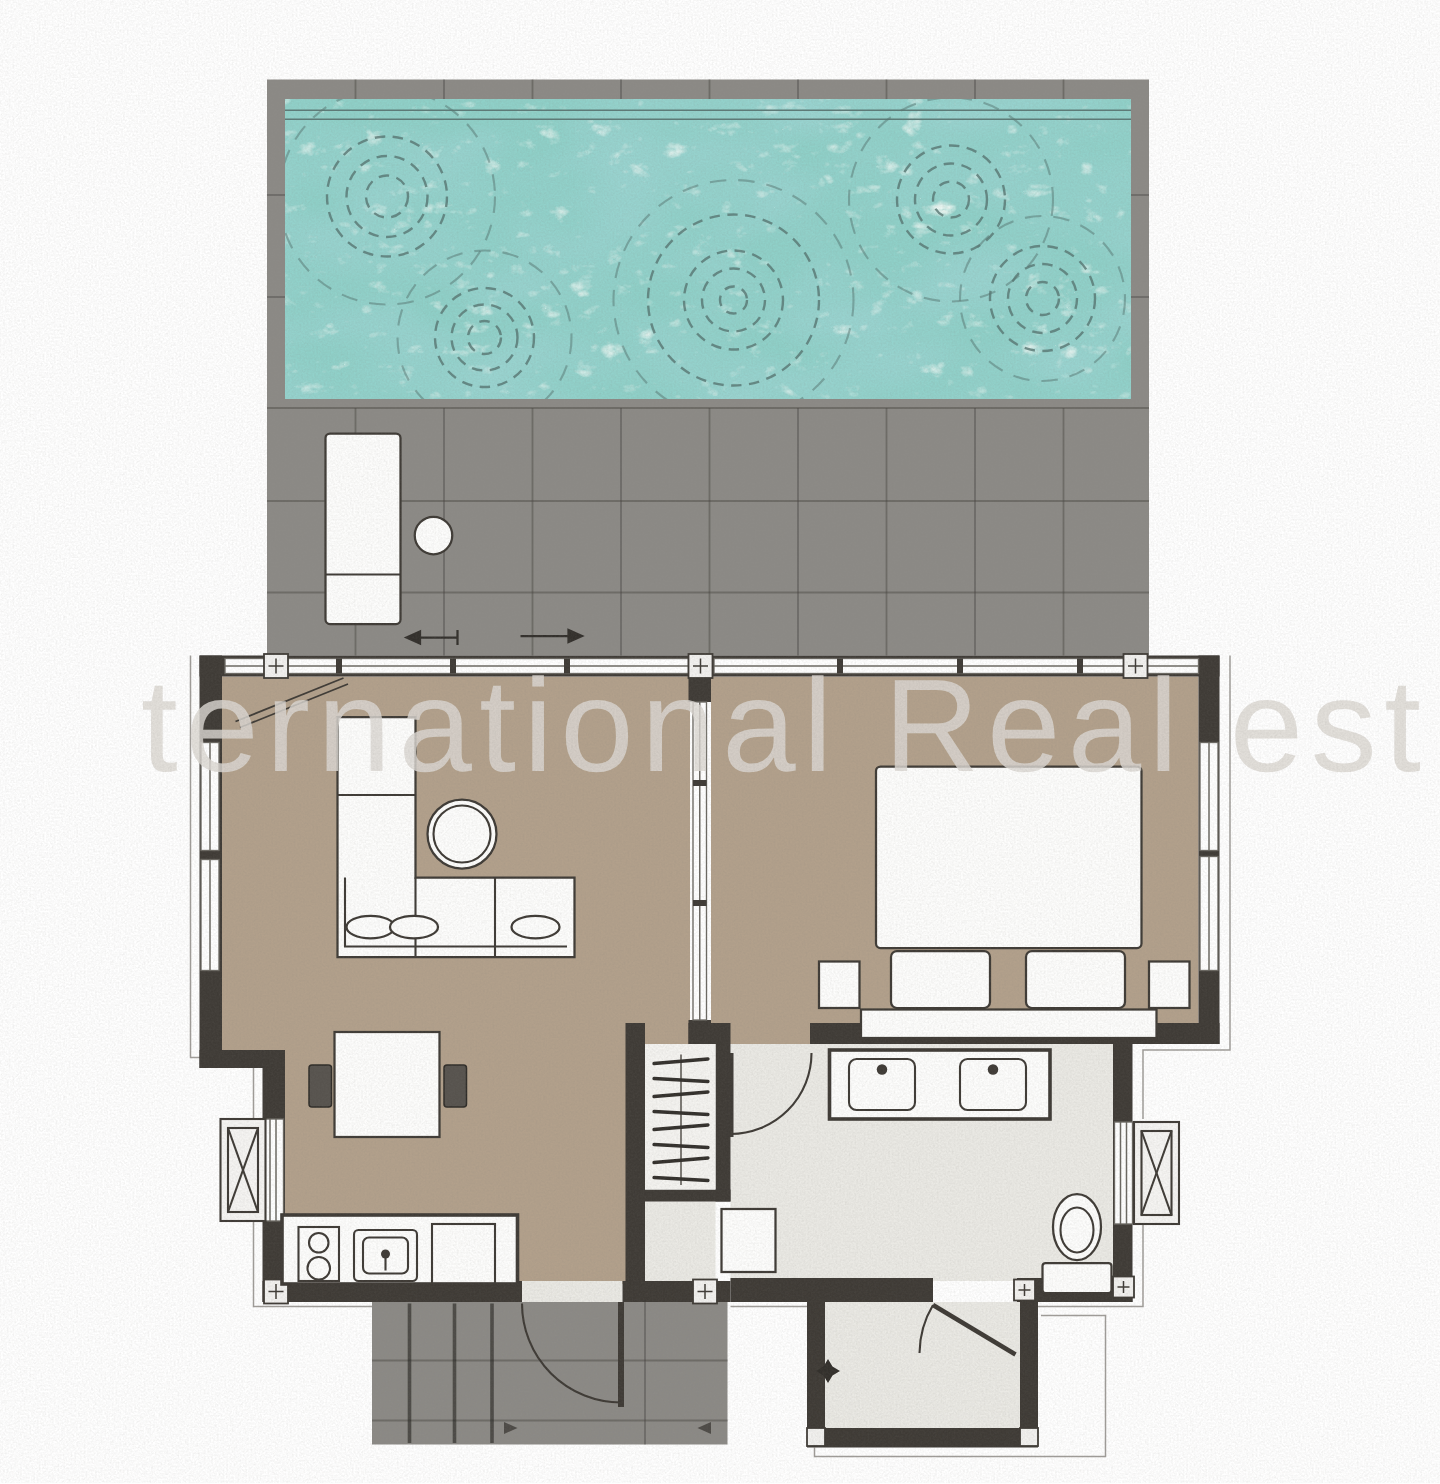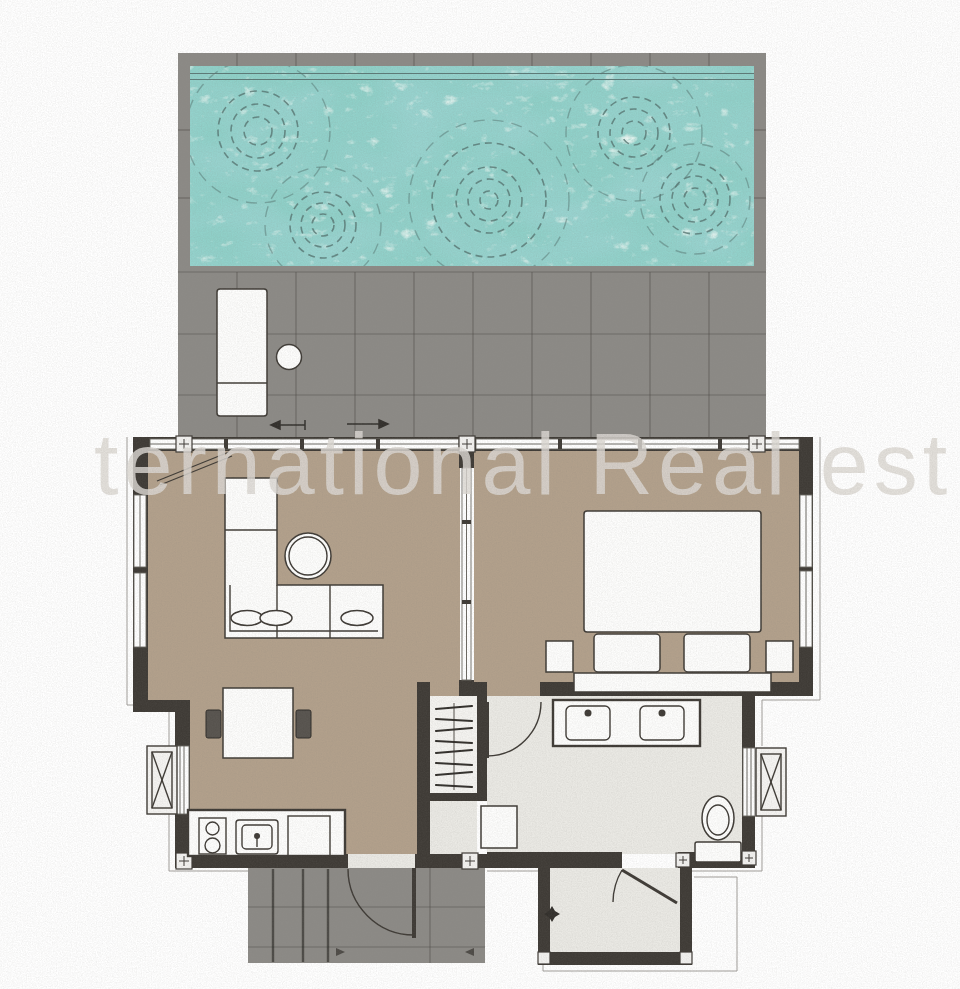--- a/index.html
+++ b/index.html
@@ -1,20 +1,20 @@
 <!DOCTYPE html>
 <html style="--page-bg: #ffffff; --water: #8fd0c8; --deck: #8c8a86; --grout: #464441; --wall: #3f3b36; --wood: #b2a08b; --bath: #eae9e4; --furn: #fdfdfc; --line: #3f3b36; --ripple: #567572; --chair: #57534e; --outline: #a09d99; --watermark: #dcd8d3;"><head>
 <meta charset="utf-8">
 <style>
   html,body{margin:0;padding:0;background:#fff;}
   #canvas{position:relative;width:960px;height:989px;overflow:hidden;background:var(--page-bg,#fff);
           font-family:"Liberation Sans",sans-serif;}
   #plan-svg, #grain-svg{position:absolute;left:0;top:0;}
   #grain-svg{pointer-events:none;z-index:6;}
-  .watermark{position:absolute;left:94px;top:420px;z-index:4;font-size:88px;line-height:1;
+  .watermark{position:absolute;left:94px;top:440px;z-index:4;font-size:88px;line-height:1;
              letter-spacing:5px;white-space:nowrap;color:var(--watermark,#dcd8d3);opacity:.82;
              font-family:"Liberation Sans",sans-serif;}
   
   .wall   {fill:var(--wall,#3f3b36);}
   .wood   {fill:var(--wood,#b2a08b);}
   .bath   {fill:var(--bath,#eae9e4);}
   .deck   {fill:var(--deck,#8c8a86);}
   .water  {fill:var(--water,#8fd0c8);}
   .whitef {fill:var(--furn,#fdfdfc);stroke:var(--line,#3f3b36);stroke-width:1.5;}
   .boldf  {fill:var(--furn,#fdfdfc);stroke:var(--line,#3f3b36);stroke-width:2.4;}

